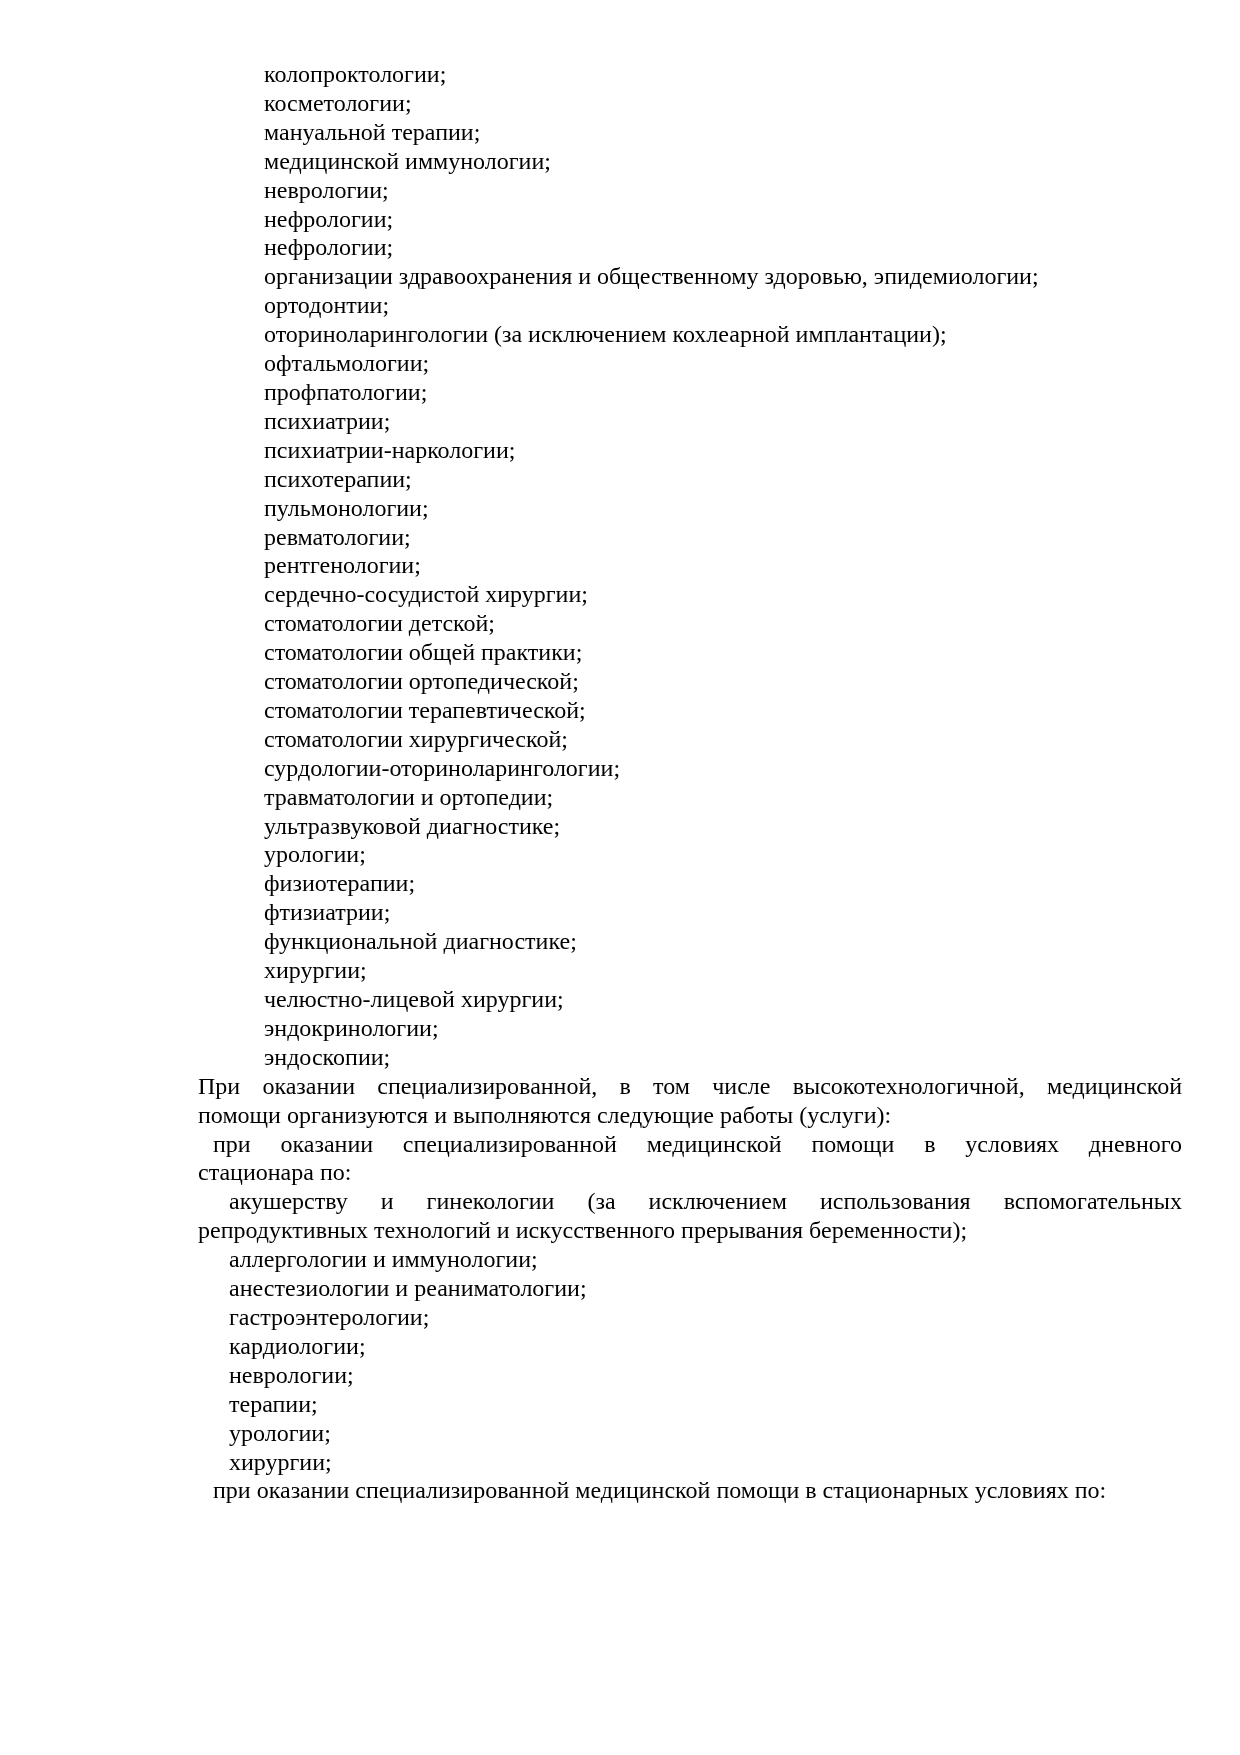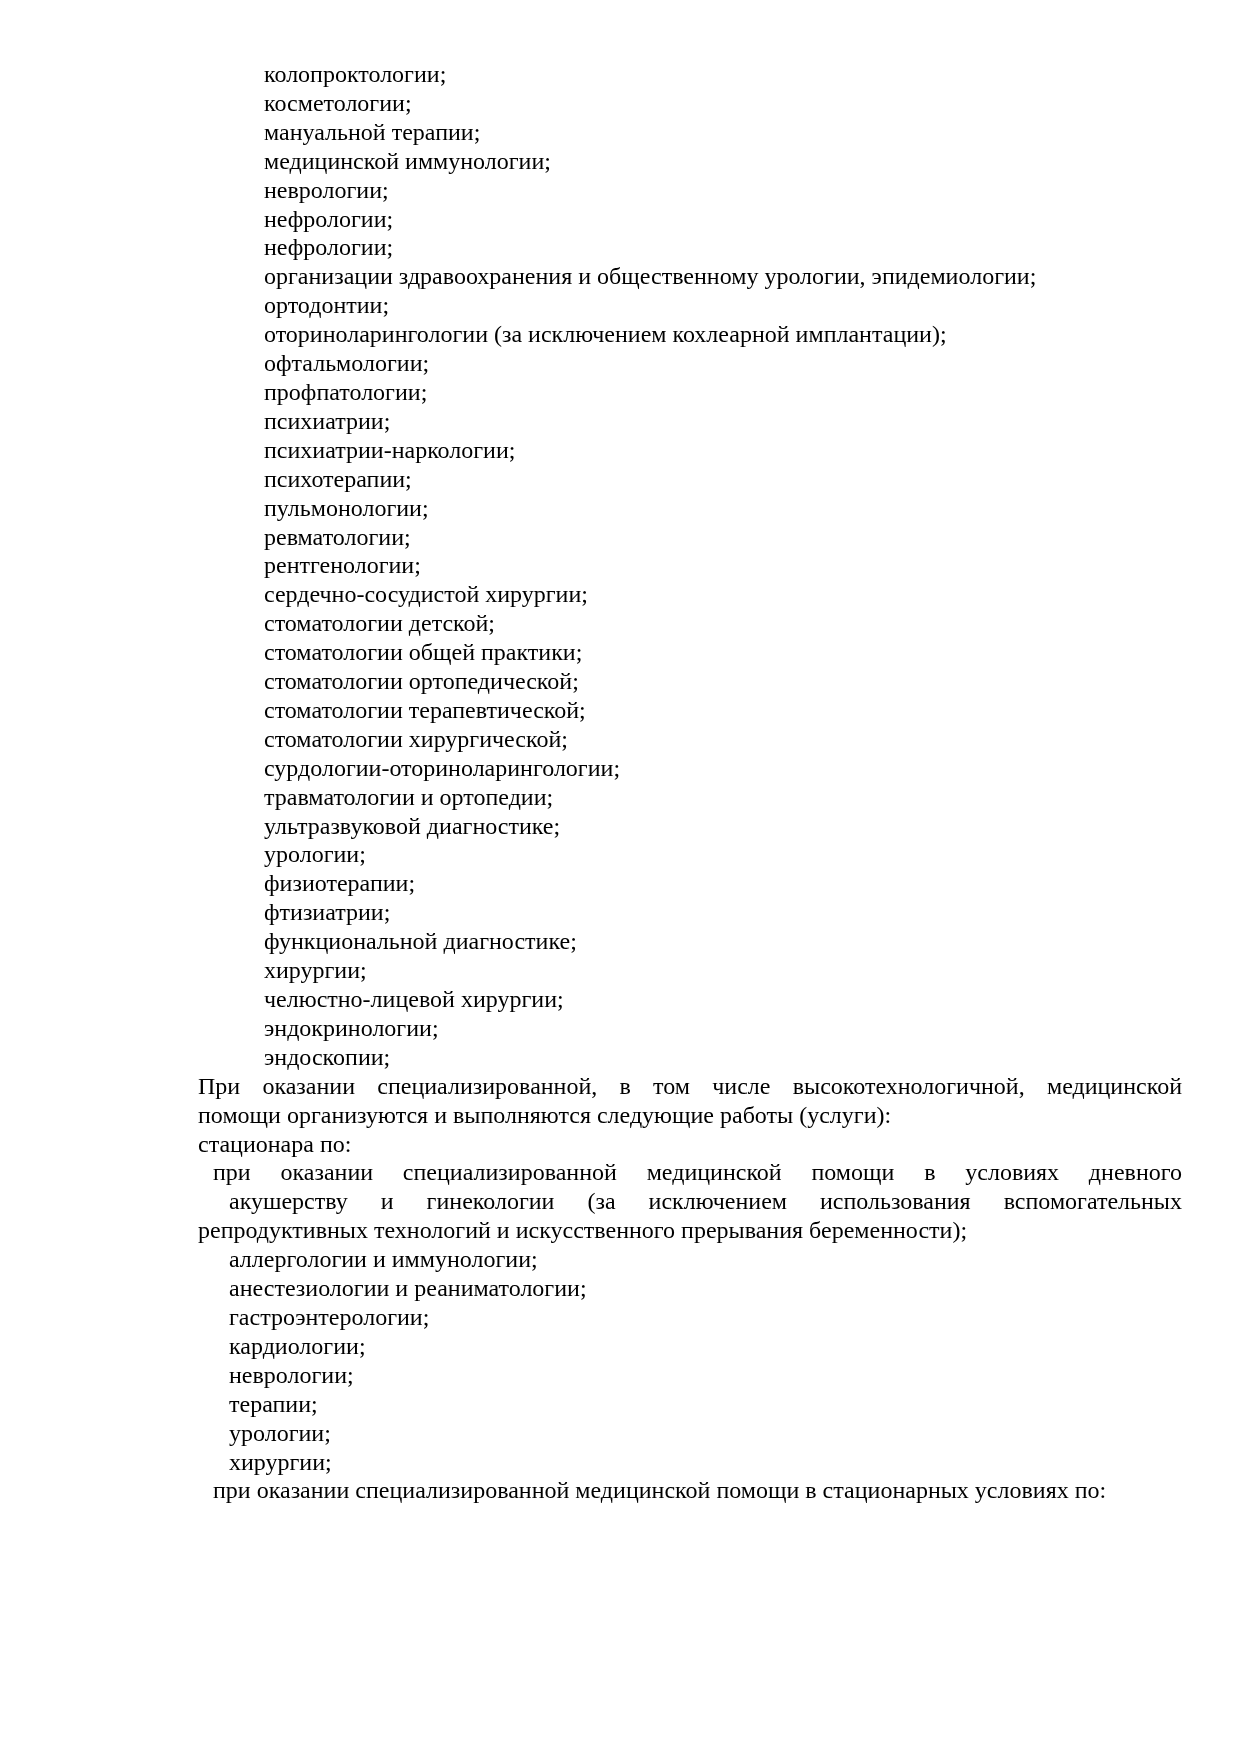--- a/index.html
+++ b/index.html
@@ -43,21 +43,21 @@
 <body>
 
 <div class="page">
   <div class="ln ind-a">колопроктологии;</div>
   <div class="ln ind-a">косметологии;</div>
   <div class="ln ind-a">мануальной терапии;</div>
   <div class="ln ind-a">медицинской иммунологии;</div>
   <div class="ln ind-a">неврологии;</div>
   <div class="ln ind-a">нефрологии;</div>
   <div class="ln ind-a">нефрологии;</div>
-  <div class="ln ind-a">организации здравоохранения и общественному урологии, эпидемиологии;</div>
+  <div class="ln ind-a">организации здравоохранения и общественному здоровью, эпидемиологии;</div>
   <div class="ln ind-a">ортодонтии;</div>
   <div class="ln ind-a">оториноларингологии (за исключением кохлеарной имплантации);</div>
   <div class="ln ind-a">офтальмологии;</div>
   <div class="ln ind-a">профпатологии;</div>
   <div class="ln ind-a">психиатрии;</div>
   <div class="ln ind-a">психиатрии-наркологии;</div>
   <div class="ln ind-a">психотерапии;</div>
   <div class="ln ind-a">пульмонологии;</div>
   <div class="ln ind-a">ревматологии;</div>
   <div class="ln ind-a">рентгенологии;</div>
@@ -74,22 +74,22 @@
   <div class="ln ind-a">физиотерапии;</div>
   <div class="ln ind-a">фтизиатрии;</div>
   <div class="ln ind-a">функциональной диагностике;</div>
   <div class="ln ind-a">хирургии;</div>
   <div class="ln ind-a">челюстно-лицевой хирургии;</div>
   <div class="ln ind-a">эндокринологии;</div>
   <div class="ln ind-a">эндоскопии;</div>
 
   <div class="ln just">При оказании специализированной, в том числе высокотехнологичной, медицинской</div>
   <div class="ln">помощи организуются и выполняются следующие работы (услуги):</div>
+  <div class="ln ind-c just">при оказании специализированной медицинской помощи в условиях дневного</div>
   <div class="ln">стационара по:</div>
-  <div class="ln ind-c just">при оказании специализированной медицинской помощи в условиях дневного</div>
   <div class="ln ind-b just">акушерству и гинекологии (за исключением использования вспомогательных</div>
   <div class="ln">репродуктивных технологий и искусственного прерывания беременности);</div>
 
   <div class="ln ind-b">аллергологии и иммунологии;</div>
   <div class="ln ind-b">анестезиологии и реаниматологии;</div>
   <div class="ln ind-b">гастроэнтерологии;</div>
   <div class="ln ind-b">кардиологии;</div>
   <div class="ln ind-b">неврологии;</div>
   <div class="ln ind-b">терапии;</div>
   <div class="ln ind-b">урологии;</div>

